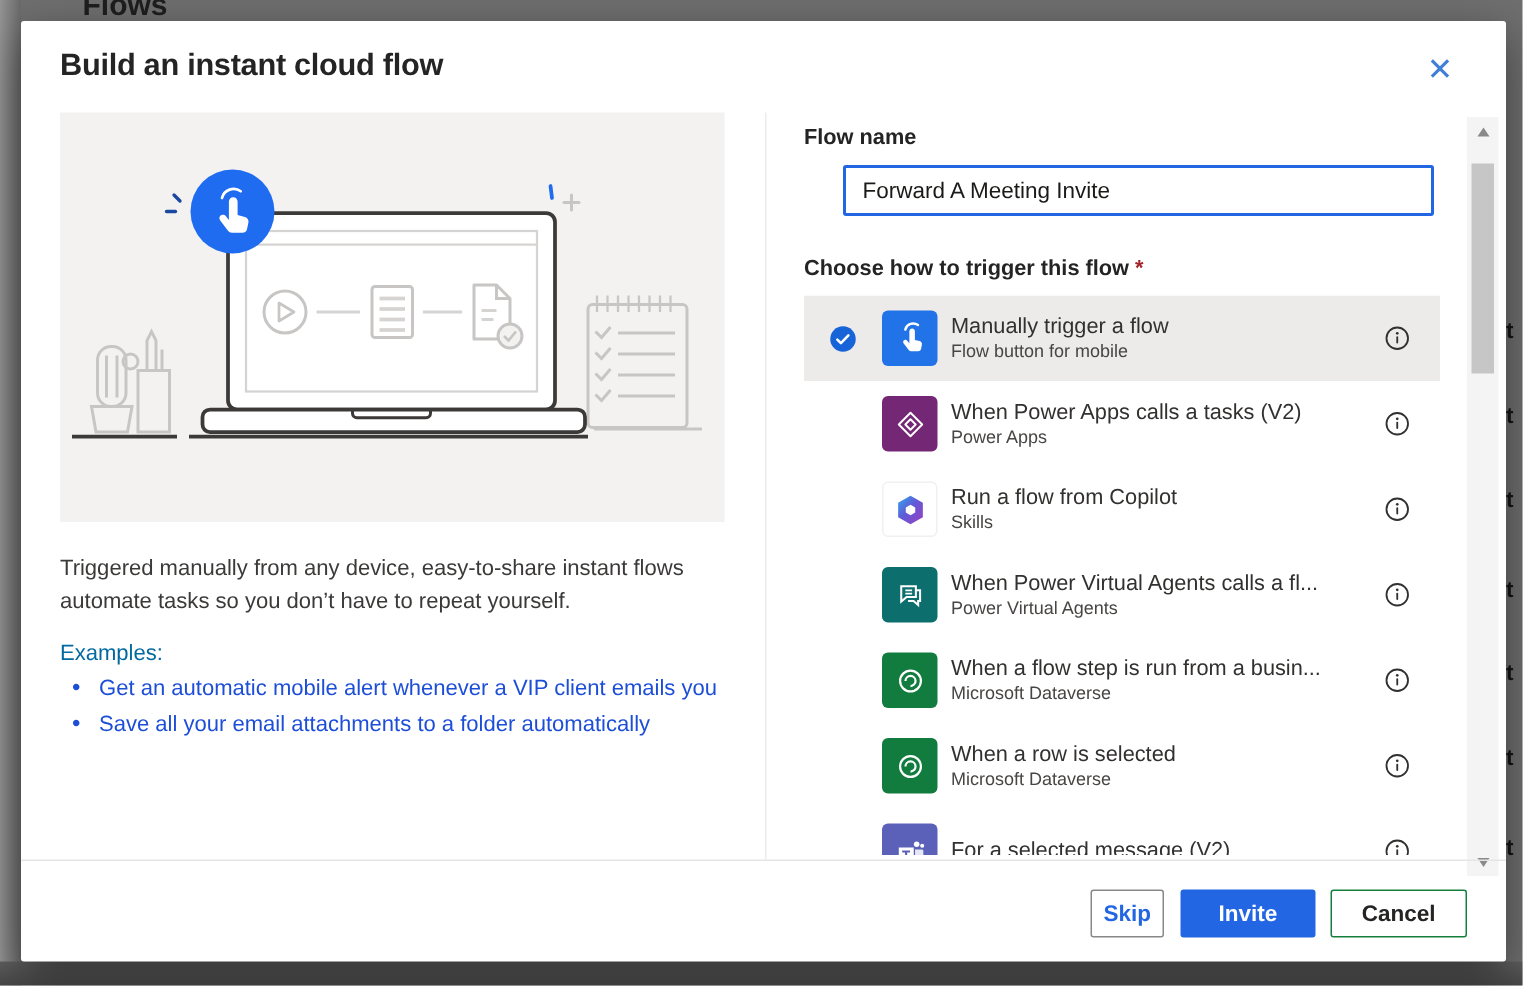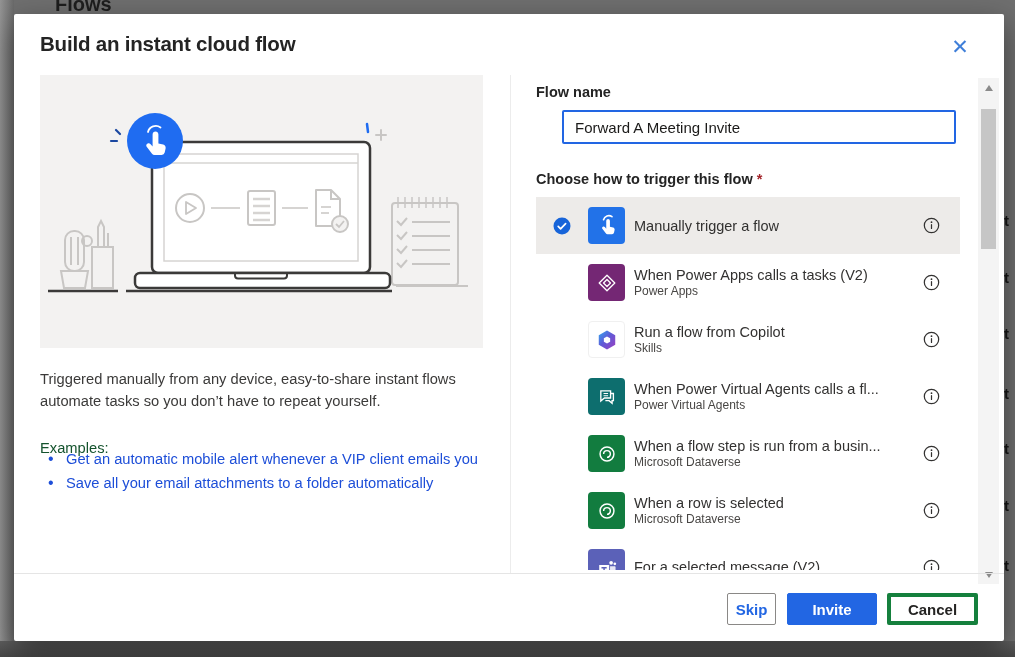--- a/index.html
+++ b/index.html
@@ -23,21 +23,21 @@
     color:#242424; letter-spacing:-0.2px; }
   .close-btn { position:absolute; left:930px; top:16px; width:32px; height:32px;
     display:flex; align-items:center; justify-content:center; cursor:pointer;
     color:#3f7fd9; font-size:21px; line-height:1; }
 
   
   .illustration { position:absolute; left:26px; top:61px; width:443px; height:273px;
     background:#f3f2f1; }
   .description { position:absolute; left:26px; top:355px; width:452px; font-size:14.7px;
     color:#3b3a39; line-height:21.5px; }
-  .examples-heading { position:absolute; left:26px; top:426px; font-size:14.7px; color:#14532d; }
+  .examples-heading { position:absolute; left:26px; top:414px; font-size:14.7px; color:#0369a1; }
   .examples-list { position:absolute; left:30px; top:435px; width:440px; font-size:14.7px;
     color:#1d4ed8; line-height:21.5px; list-style:none; }
   .examples-list li { padding-left:22px; position:relative; margin-bottom:2px; }
   .examples-list li::before { content:"•"; position:absolute; left:4px; top:-1px; font-size:16px; }
 
   .v-divider { position:absolute; left:496px; top:61px; width:1px; height:498px; background:#ececec; }
   .h-divider { position:absolute; left:0; top:559px; width:990px; height:1px; background:#e5e5e5; }
 
   
   .flow-name-label { position:absolute; left:522px; top:70px; font-size:14.5px; font-weight:600;
@@ -74,21 +74,21 @@
   .sb-arrow.down span { border-top:6px solid #8a8a8a; }
   .sb-thumb { position:absolute; left:3px; top:31px; width:15px; height:140px; background:#c6c6c6;
     cursor:pointer; }
 
   
   .btn { position:absolute; top:579px; height:32px; border-radius:2px; font-size:15px;
     font-weight:600; font-family:"Liberation Sans",sans-serif; cursor:pointer;
     display:flex; align-items:center; justify-content:center; }
   .btn-skip { left:713px; width:49px; background:#fff; border:1px solid #8a8886; color:#2266E3; }
   .btn-create { left:773px; width:90px; background:#2266E3; border:1px solid #2266E3; color:#fff; }
-  .btn-cancel { left:873px; width:91px; background:#fff; border:4px solid #15803d; color:#252423; }
+  .btn-cancel { left:873px; width:91px; background:#fff; border:1px solid #15803d; color:#252423; }
 </style>
 </head>
 <body>
 
 <div class="overlay-left"></div>
 <div class="bg-heading">Flows</div>
 <div id="edge-frags">
     <div class="edge-frag" style="top: 212px;">t</div>
     <div class="edge-frag" style="top: 269px;">t</div>
     <div class="edge-frag" style="top: 325px;">t</div>
@@ -210,20 +210,21 @@
           </svg>
         </span>
         <span class="tile" style="background: rgb(34, 114, 232);">
           <svg viewBox="0 0 24 24">
             <path d="M8.8 6.2a5 5 0 0 1 7.8-2.8" fill="none" stroke="#fff" stroke-width="1.5" stroke-linecap="round"></path>
             <path d="M13 5.6c.9 0 1.7.8 1.7 1.7v5.3l2.9.7c1 .3 1.7 1.3 1.4 2.3l-.5 2.5a1.9 1.9 0 0 1-1.9 1.5h-4.2a1.9 1.9 0 0 1-1.5-.8l-3.2-4.2c-.5-.7-.2-1.7.6-2 .6-.3 1.3-.1 1.7.4l1.3 1.6V7.3c0-.9.8-1.7 1.7-1.7z" fill="#fff"></path>
           </svg>
         </span>
         <span class="trigger-text">
           <span class="trigger-title">Manually trigger a flow</span>
+          <span class="trigger-subtitle">Flow button for mobile</span>
         </span>
         <span class="info-btn"><svg viewBox="0 0 18 18" width="17" height="17">
             <circle cx="9" cy="9" r="7.6" fill="none" stroke="#323130" stroke-width="1.3"></circle>
             <circle cx="9" cy="5.5" r="0.95" fill="#323130"></circle>
             <rect x="8.35" y="7.5" width="1.3" height="5.2" rx="0.65" fill="#323130"></rect>
           </svg></span>
       </div>
       <div class="trigger-row">
         <span class="check-slot"></span>
         <span class="tile" style="background: rgb(116, 39, 116);">

